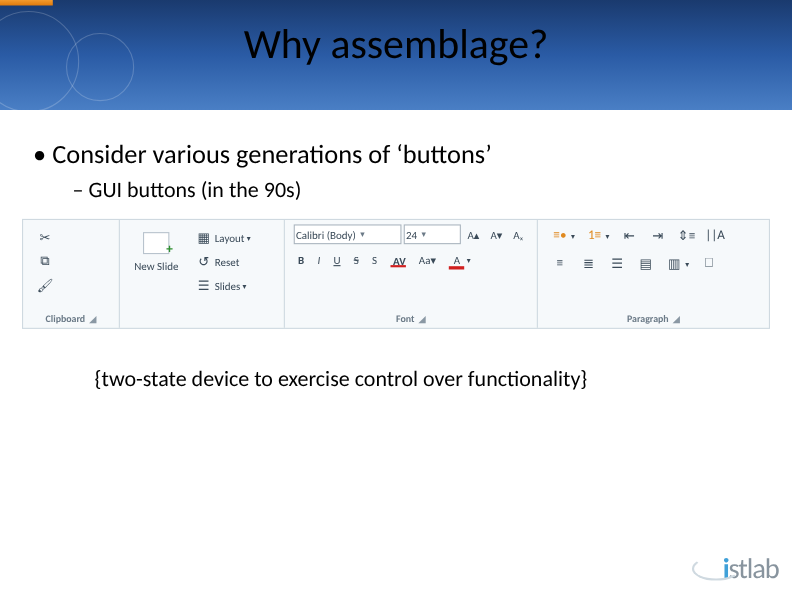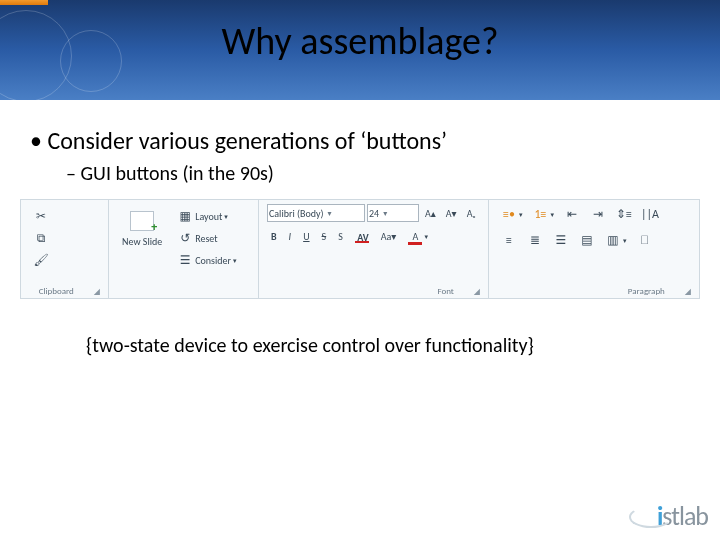--- a/index.html
+++ b/index.html
@@ -45,21 +45,21 @@
   }
   .rgroup {
     display: flex; flex-direction: column;
     padding: 4px 8px 2px 8px;
     border-right: 1px solid #cfd9e0;
     position: relative;
   }
   .rgroup .body { flex: 1; display: flex; align-items: flex-start; gap: 6px; }
   .rgroup .label {
     text-align: center; font-size: 9px; color: #6b7a87;
-    padding: 2px 0 0 0; display:flex; justify-content:flex-end; align-items:center; gap:20px;
+    padding: 2px 0 0 0; display:flex; justify-content:center; align-items:center; gap:4px;font-weight:bold;
   }
   .rgroup .label .lnch { font-size:8px; color:#8a98a4; }
   .big-btn {
     display:flex; flex-direction:column; align-items:center; gap:2px;
     padding: 2px 4px; cursor: pointer; border:1px solid transparent; border-radius:2px;
   }
   .ico { width:28px; height:28px; display:flex; align-items:center; justify-content:center; font-size:18px; }
   .ico-sm { width:16px; height:16px; font-size:12px; display:inline-flex; align-items:center; justify-content:center; }
   .vstack { display:flex; flex-direction:column; gap:2px; }
   .hstack { display:flex; flex-direction:row; gap:2px; align-items:center; }
@@ -145,21 +145,21 @@
             <span class="ico-sm">▦</span>
             <span>Layout</span>
             <span style="font-size:7px">▾</span>
           </span>
         <span class="tinybtn">
             <span class="ico-sm">↺</span>
             <span>Reset</span>
           </span>
         <span class="tinybtn">
             <span class="ico-sm">☰</span>
-            <span>Consider</span>
+            <span>Slides</span>
             <span style="font-size:7px">▾</span>
           </span>
       </div>
     </div>
   </div>
 
   <div class="rgroup" style="width:230px">
     <div class="body" style="flex-direction:column;gap:6px;width:100%">
       <div class="hstack">
         <span class="combo" style="width:98px">

